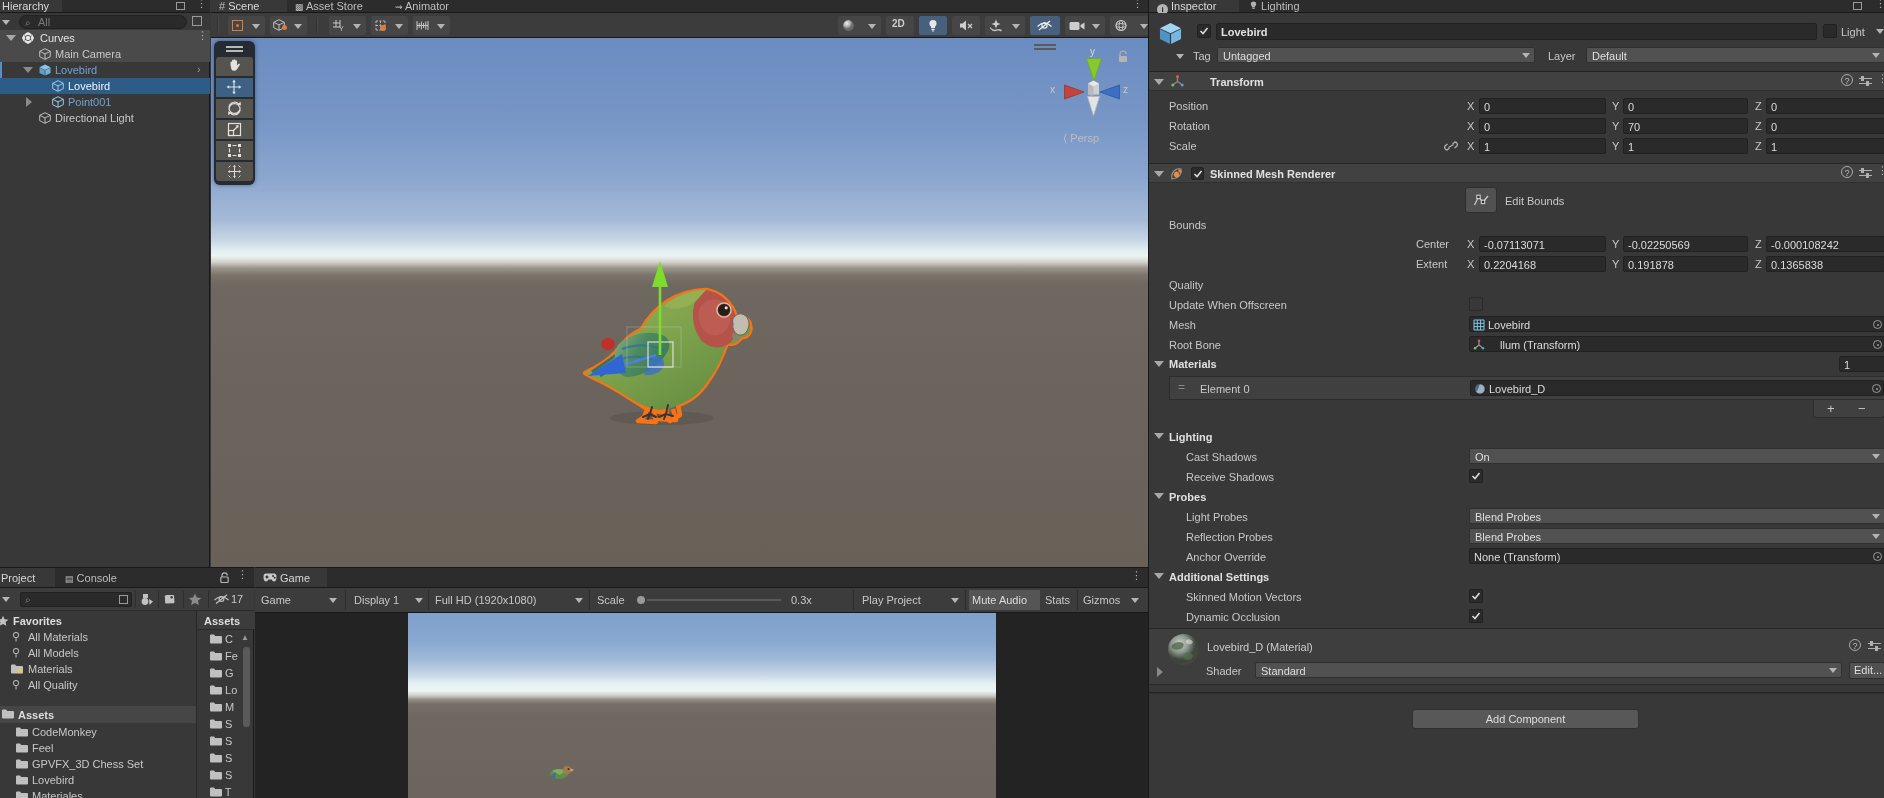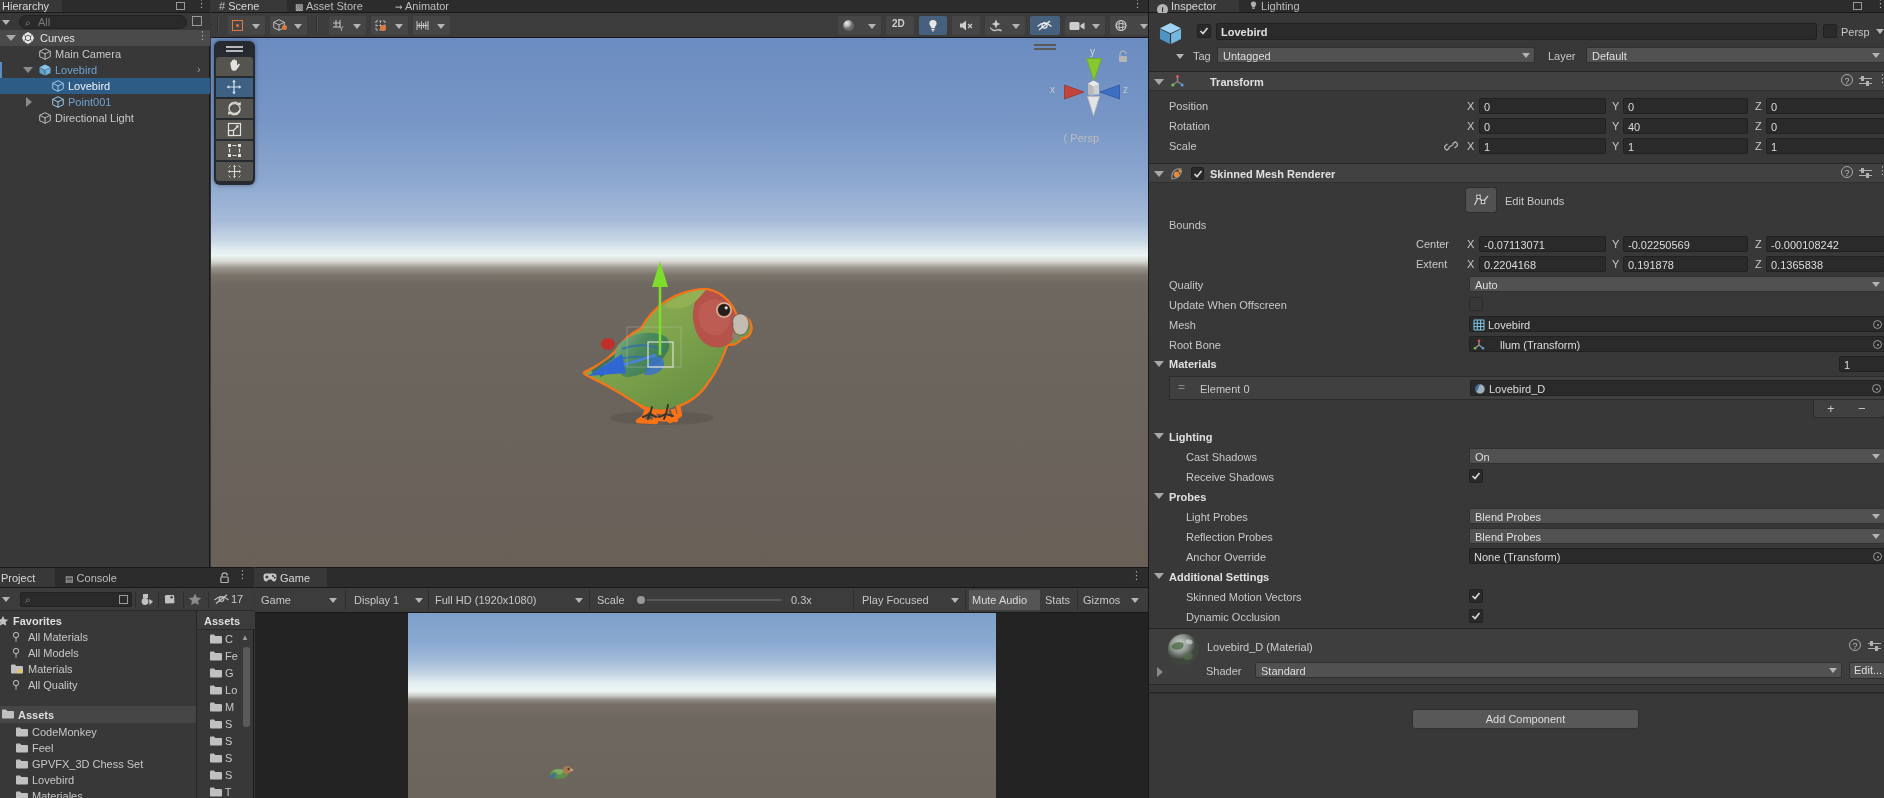--- a/index.html
+++ b/index.html
@@ -37,21 +37,21 @@
 
   <div class="a" style="left:0;top:13px;width:210px;height:17px;background:#383838">
     <div class="dda" style="left:2px;top:7px"></div>
     <div class="a" style="left:19px;top:2px;width:168px;height:14px;background:#2a2a2a;border:1px solid #212121;border-radius:7px">
       <span class="a" style="left:5px;top:1px;color:#8a8a8a;font-size:10px">⌕</span>
       <span class="a" style="left:18px;top:0px;color:#787878;line-height:13px">All</span>
     </div>
     <div class="a" style="left:192px;top:3px;width:10px;height:10px;border:1px solid #9a9a9a"></div>
   </div>
 
-  <div class="a" style="left:0;top:30px;width:210px;height:16px;background:#4a4a4a">
+  <div class="a" style="left:0;top:30px;width:210px;height:32px;background:#4a4a4a">
     <div class="fold" style="left:6px;top:5px"></div>
     <svg class="a" style="left:21px;top:1px" width="14" height="14" viewBox="0 0 14 14">
           <path fill="#e8e8e8" d="M7 1 L10.5 3 L10.5 5.5 L7 3.8 Z M11.3 3.5 L13 7 L11.3 10.5 L9.6 7 Z M10.5 8.5 L10.5 11 L7 13 L7 10.2 Z M7 13 L3.5 11 L3.5 8.5 L7 10.2 Z M2.7 10.5 L1 7 L2.7 3.5 L4.4 7 Z M3.5 5.5 L3.5 3 L7 1 L7 3.8 Z"></path>
           <circle cx="7" cy="7" r="2.2" fill="#e8e8e8"></circle>
         </svg>
     <span class="lbl" style="left:40px;top:0;color:#e2e2e2">Curves</span>
     <div class="dots" style="left:197px;top:3px">⋮</div>
   </div>
   <div class="a" style="left:0;top:46px;width:210px;height:16px">
     <svg class="a cubeic" style="left:39px;top:2px" width="12" height="12">
@@ -512,21 +512,21 @@
     <div class="dda" style="left:160px;top:10px"></div>
     <div class="a" style="left:173px;top:2px;width:1px;height:20px;background:#2e2e2e"></div>
     <span class="lbl" style="left:180px;top:4px">Full HD (1920x1080)</span>
     <div class="dda" style="left:320px;top:10px"></div>
     <div class="a" style="left:334px;top:2px;width:1px;height:20px;background:#2e2e2e"></div>
     <span class="lbl" style="left:342px;top:4px">Scale</span>
     <div class="a" style="left:382px;top:8px;width:8px;height:8px;background:#999;border-radius:50%"></div>
     <div class="a" style="left:392px;top:11px;width:134px;height:2px;background:#5a5a5a"></div>
     <span class="lbl" style="left:536px;top:4px">0.3x</span>
     <div class="a" style="left:598px;top:2px;width:1px;height:20px;background:#2e2e2e"></div>
-    <span class="lbl" style="left:607px;top:4px">Play Focused</span>
+    <span class="lbl" style="left:607px;top:4px">Play Project</span>
     <div class="dda" style="left:696px;top:10px"></div>
     <div class="a" style="left:710px;top:2px;width:1px;height:20px;background:#2e2e2e"></div>
     <div class="a" style="left:714px;top:2px;width:71px;height:20px;background:#555555"></div>
     <span class="lbl" style="left:717px;top:4px;color:#dcdcdc">Mute Audio</span>
     <span class="lbl" style="left:790px;top:4px">Stats</span>
     <div class="a" style="left:822px;top:2px;width:1px;height:20px;background:#2e2e2e"></div>
     <span class="lbl" style="left:828px;top:4px">Gizmos</span>
     <div class="dda" style="left:876px;top:10px"></div>
   </div>
   <div class="a" style="left:0;top:45px;width:893px;height:186px;background:#232323">
@@ -560,21 +560,21 @@
           <path fill="#74b7e0" d="M11.5 3.6 L6.3 6.2 L6.3 11.5 L11.5 8.9 Z"></path>
         </svg>
     <div class="dda" style="left:27px;top:41px"></div>
     <div class="cb" style="left:48px;top:11px;background:#2a2a2a">
           <svg class="chk" viewBox="0 0 10 10">
             <path fill="none" stroke="#dcdcdc" stroke-width="1.6" d="M1.5 5 L4 7.5 L8.5 2"></path>
           </svg>
         </div>
     <div class="nf" style="left:67px;top:10px;width:601px;height:17px;font-weight:bold;color:#e0e0e0">Lovebird</div>
     <div class="cb" style="left:674px;top:11px"></div>
-    <span class="lbl" style="left:692px;top:11px">Persp</span>
+    <span class="lbl" style="left:692px;top:11px">Light</span>
     <div class="dda" style="left:727px;top:16px"></div>
     <span class="lbl" style="left:44px;top:35px">Tag</span>
     <div class="dd" style="left:68px;top:34px;width:318px">Untagged<div class="dda" style="right:4px;top:5px"></div></div>
     <span class="lbl" style="left:399px;top:35px">Layer</span>
     <div class="dd" style="left:437px;top:34px;width:299px">Default<div class="dda" style="right:4px;top:5px"></div></div>
   </div>
 
   <div class="a" style="left:0;top:71px;width:808px;height:20px;background:#414141;border-top:1px solid #252525;border-bottom:1px solid #303030">
     <div class="fold" style="left:5px;top:7px"></div>
     <svg class="a" style="left:22px;top:3px" width="13" height="13" viewBox="0 0 13 13">
@@ -594,21 +594,21 @@
     <span class="lbl" style="left:318px;top:7px">X</span>
         <div class="nf" style="left:330px;top:7px;width:127px">0</div>
     <span class="lbl" style="left:463px;top:7px">Y</span>
         <div class="nf" style="left:474px;top:7px;width:125px">0</div>
     <span class="lbl" style="left:606px;top:7px">Z</span>
         <div class="nf" style="left:617px;top:7px;width:119px">0</div>
     <span class="lbl" style="left:20px;top:27px">Rotation</span>
     <span class="lbl" style="left:318px;top:27px">X</span>
         <div class="nf" style="left:330px;top:27px;width:127px">0</div>
     <span class="lbl" style="left:463px;top:27px">Y</span>
-        <div class="nf" style="left:474px;top:27px;width:125px">40</div>
+        <div class="nf" style="left:474px;top:27px;width:125px">70</div>
     <span class="lbl" style="left:606px;top:27px">Z</span>
         <div class="nf" style="left:617px;top:27px;width:119px">0</div>
     <span class="lbl" style="left:20px;top:47px">Scale</span>
     <svg class="a" style="left:295px;top:50px" width="14" height="10" viewBox="0 0 14 10">
           <path fill="none" stroke="#b0b0b0" stroke-width="1.3" d="M5.5 7 L3 9 A2.7 2.7 0 0 1 1 5 L3.5 3 M8.5 3 L11 1 A2.7 2.7 0 0 1 13 5 L10.5 7"></path>
           <path stroke="#b0b0b0" stroke-width="1.3" d="M4.5 6.5 L9.5 3.5"></path>
         </svg>
     <span class="lbl" style="left:318px;top:47px">X</span>
         <div class="nf" style="left:330px;top:47px;width:127px">1</div>
     <span class="lbl" style="left:463px;top:47px">Y</span>
@@ -652,21 +652,20 @@
     <span class="lbl" style="left:606px;top:53px">Z</span>
         <div class="nf" style="left:617px;top:53px;width:119px">-0.000108242</div>
     <span class="lbl" style="left:267px;top:73px">Extent</span>
     <span class="lbl" style="left:318px;top:73px">X</span>
         <div class="nf" style="left:330px;top:73px;width:127px">0.2204168</div>
     <span class="lbl" style="left:463px;top:73px">Y</span>
         <div class="nf" style="left:474px;top:73px;width:125px">0.191878</div>
     <span class="lbl" style="left:606px;top:73px">Z</span>
         <div class="nf" style="left:617px;top:73px;width:119px">0.1365838</div>
     <span class="lbl" style="left:20px;top:94px">Quality</span>
-    <div class="dd" style="left:320px;top:93px;width:416px">Auto<div class="dda" style="right:4px;top:5px"></div></div>
     <span class="lbl" style="left:20px;top:114px">Update When Offscreen</span>
     <div class="cb" style="left:320px;top:114px;background:#383838;border-color:#2a2a2a"></div>
     <span class="lbl" style="left:20px;top:134px">Mesh</span>
     <div class="nf" style="left:320px;top:133px;width:416px;padding-left:18px">Lovebird
       <svg class="a" style="left:3px;top:2px" width="12" height="12" viewBox="0 0 12 12">
             <g stroke="#7fc8e8" stroke-width="1">
               <path d="M1 1 H11 M1 4.3 H11 M1 7.6 H11 M1 11 H11 M1 1 V11 M4.3 1 V11 M7.6 1 V11 M11 1 V11"></path>
             </g>
           </svg>
       <div class="pick"></div>

